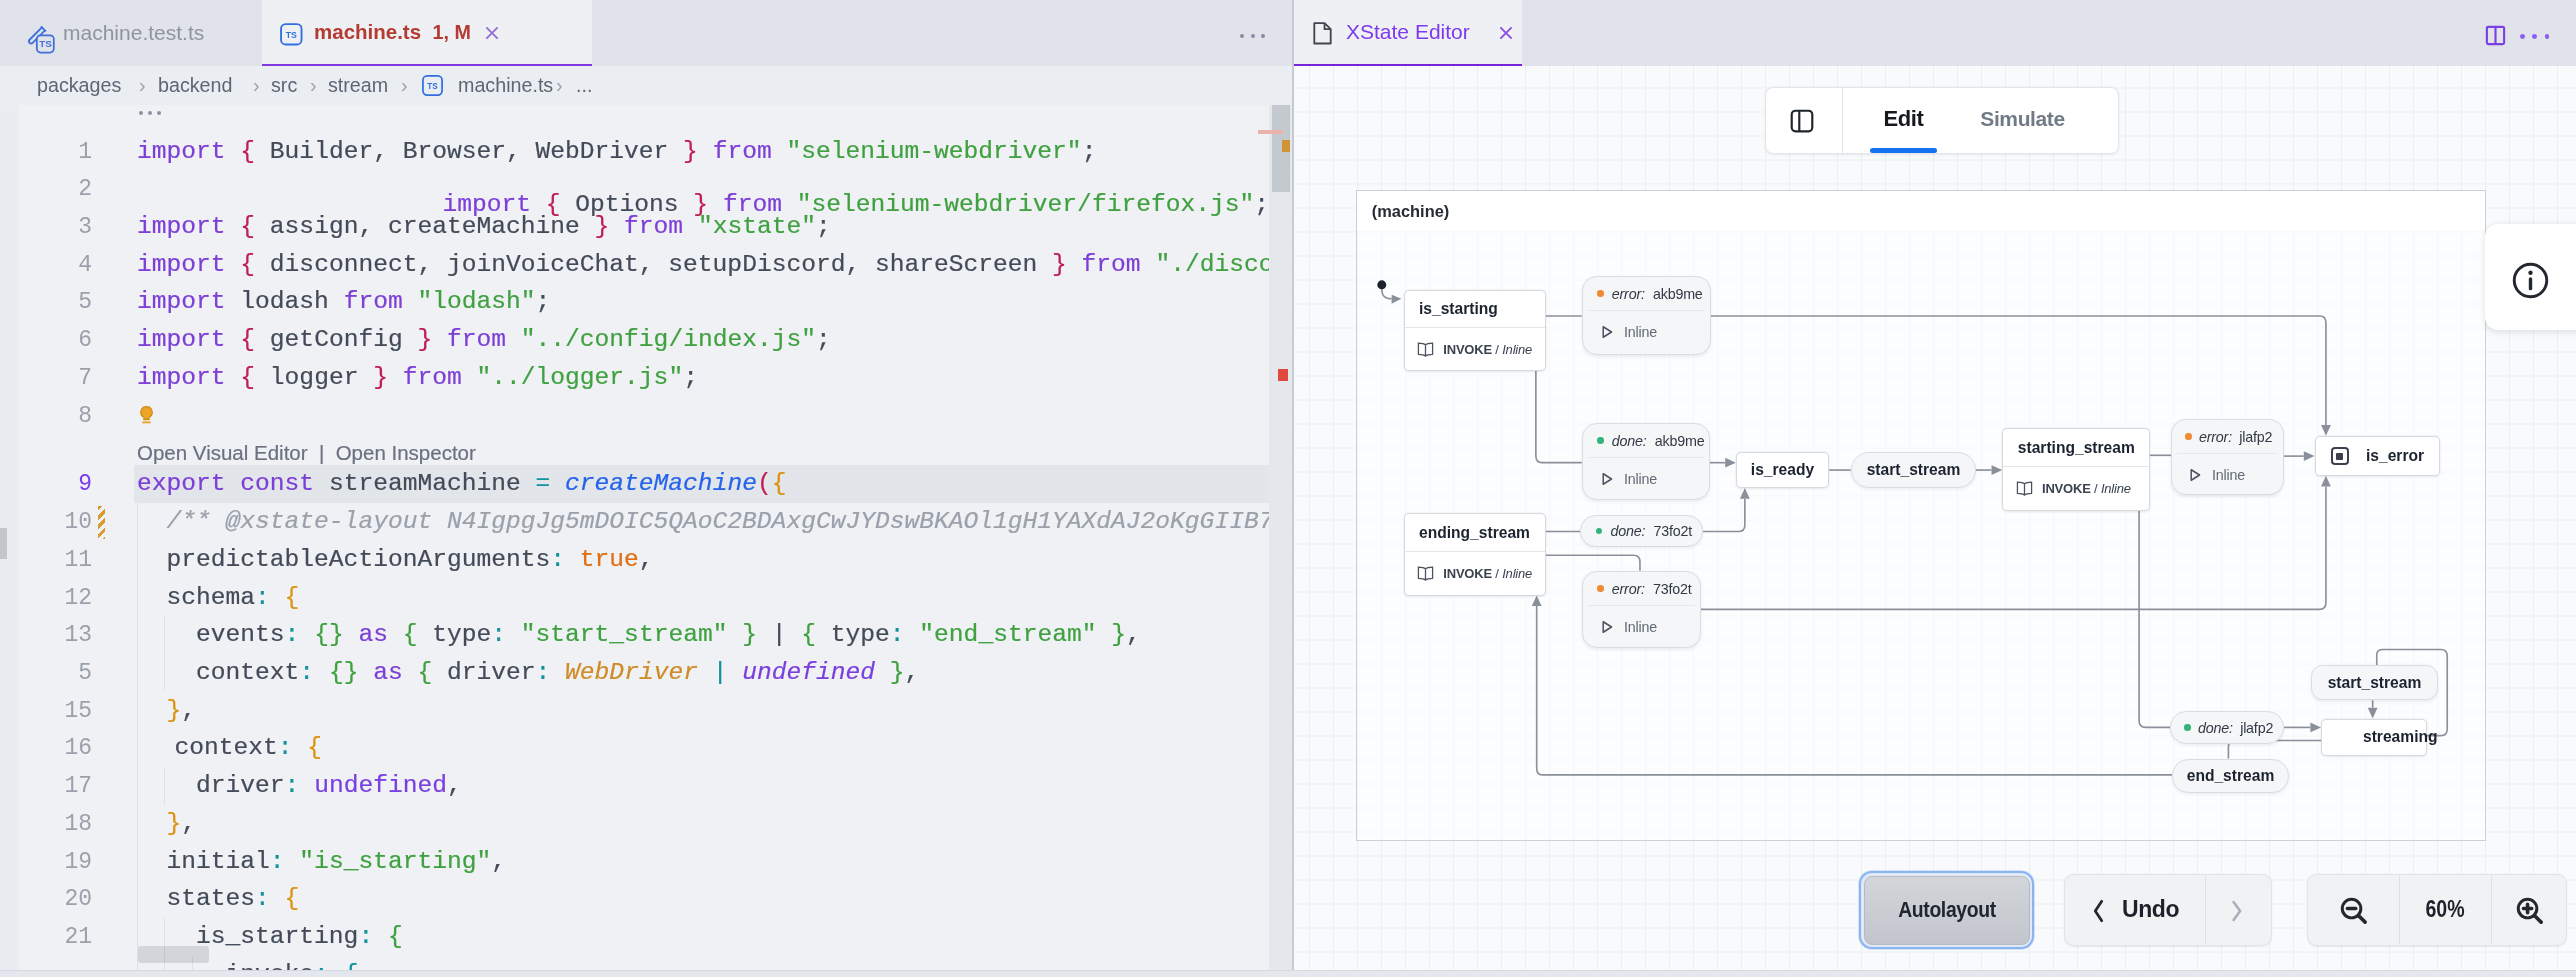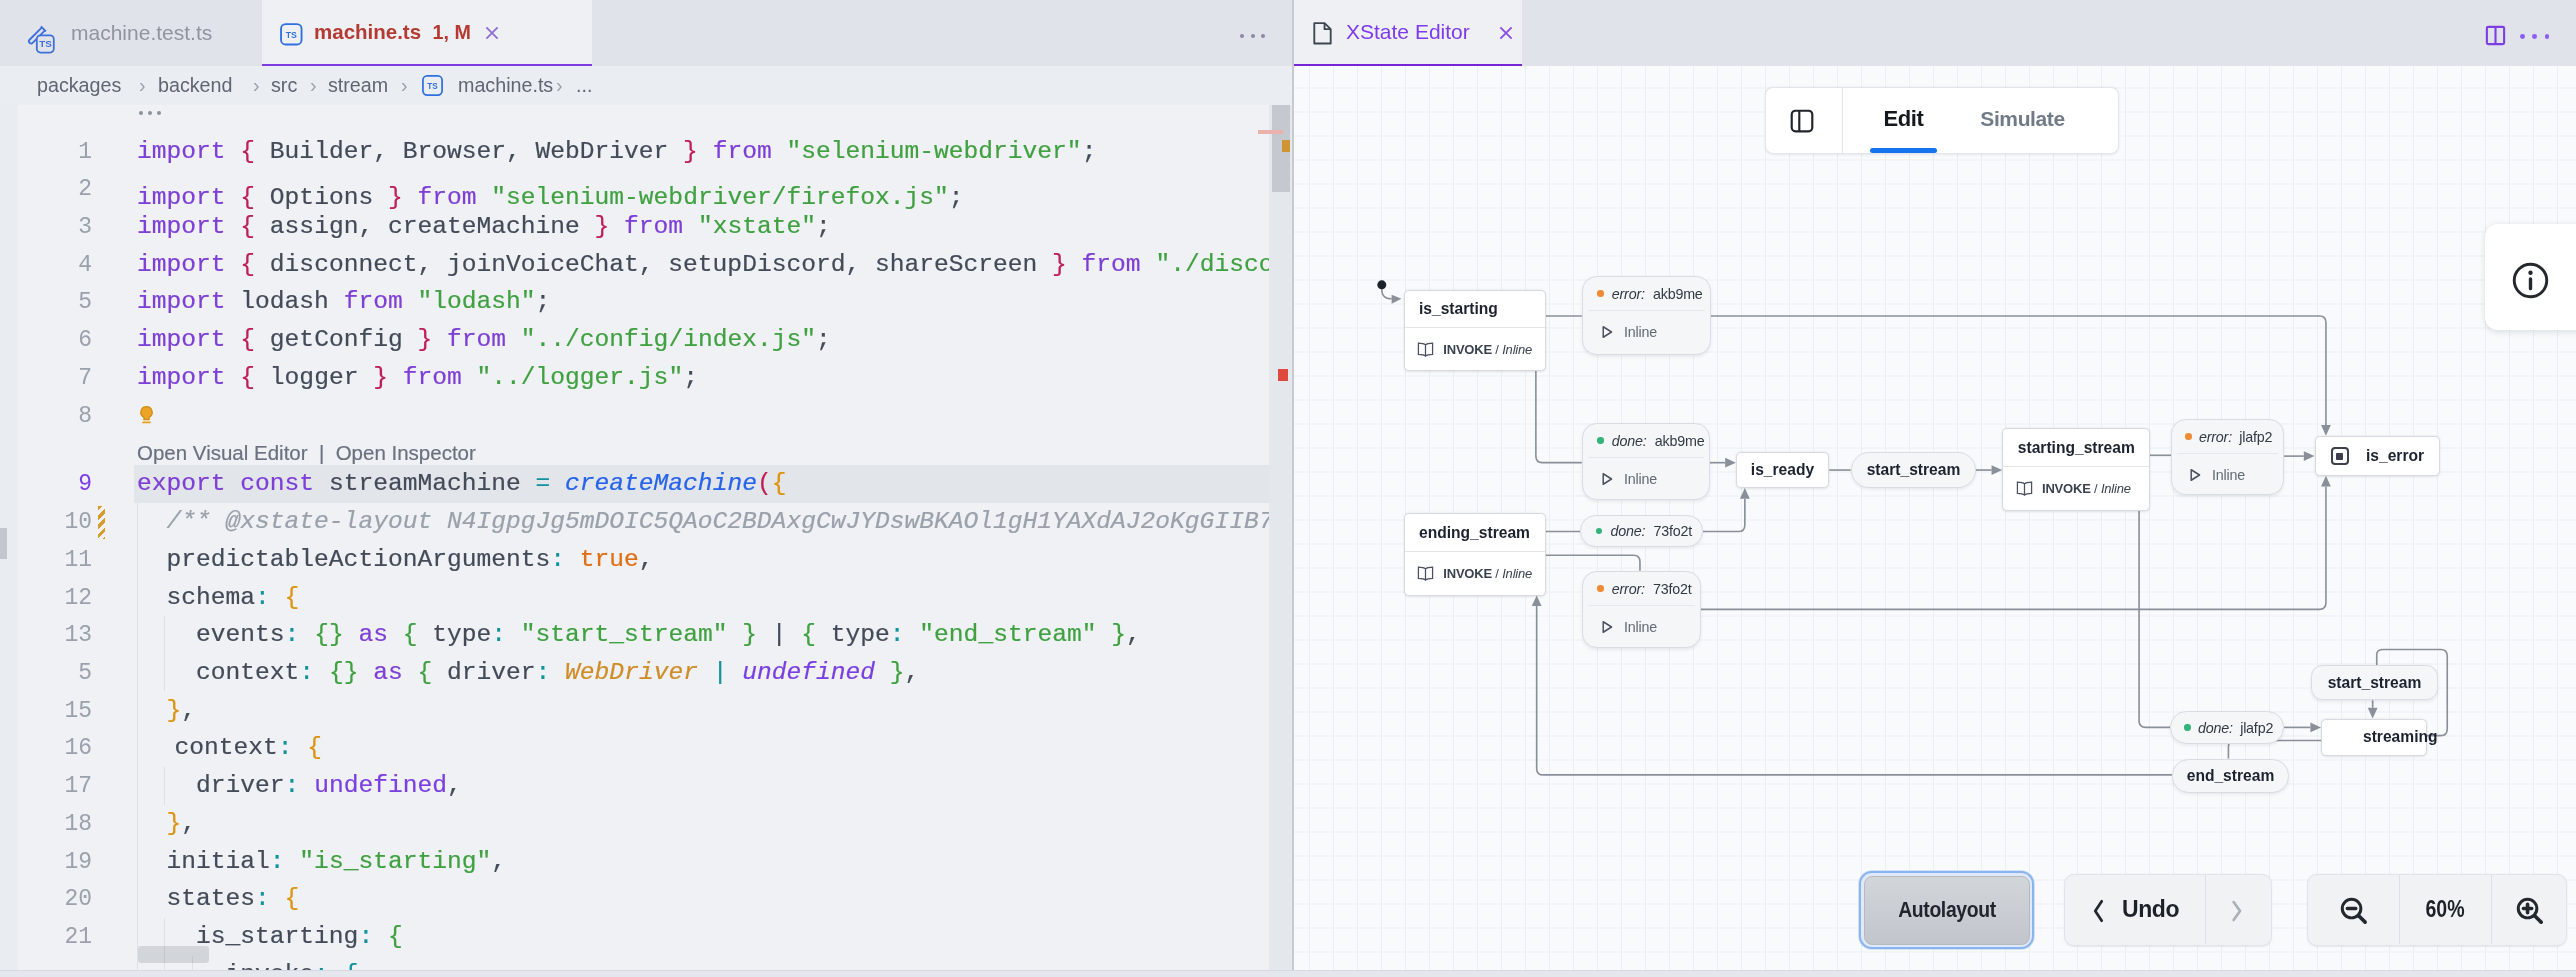--- a/index.html
+++ b/index.html
@@ -49,21 +49,21 @@
   <div id="ltabbar">
     <div class="tab-inactive">
       <svg style="position:absolute;left:26px;top:21px;" width="29.5" height="33" viewBox="0 0 24 26.7" fill="none" stroke="#3e6fdd" stroke-width="1.5">
         <g transform="rotate(45 8.5 12)">
           <path d="M5.6 4 H11.4"></path>
           <path d="M6.8 4 V18.2 A1.75 1.75 0 0 0 10.3 18.2 V4"></path>
         </g>
         <rect x="8.8" y="11.6" width="13.8" height="14" rx="3" fill="#e0e3ea" stroke="#3e6fdd" stroke-width="1.45"></rect>
         <text x="15.8" y="21.4" font-size="8" fill="#3e6fdd" text-anchor="middle" font-family="Liberation Sans" stroke="none" font-weight="bold">TS</text>
       </svg>
-      <span style="position:absolute;left:71px;top:0;line-height:66px;font-size:21px;color:#8f949e;">machine.test.ts</span>
+      <span style="position:absolute;left:63px;top:0;line-height:66px;font-size:21px;color:#8f949e;">machine.test.ts</span>
     </div>
     <div class="tab-active-l">
       <svg style="position:absolute;left:17px;top:22px;" width="24.6" height="24.6" viewBox="0 0 24 24" fill="none">
         <rect x="2" y="2" width="20" height="20" rx="4.5" stroke="#2f6fe0" stroke-width="1.8"></rect>
         <text x="12" y="16" font-size="8.5" fill="#2f6fe0" text-anchor="middle" font-family="Liberation Sans" font-weight="bold">TS</text>
       </svg>
       <span style="position:absolute;left:52px;top:0;line-height:64px;font-size:20.5px;color:#b43a32;font-weight:bold;">machine.ts&nbsp; <span style="font-size:19.7px;">1, M</span></span>
       <svg style="position:absolute;left:221px;top:24px;" width="18" height="18" viewBox="0 0 16 16" stroke="#8f6fd4" stroke-width="1.6">
           <path d="M3 3 L13 13 M13 3 L3 13"></path>
         </svg>
@@ -121,21 +121,21 @@
     <div class="guide" style="left:164px;top:813px;height:52px;"></div>
     <div class="guide" style="left:192px;top:851px;height:14.8px;"></div>
     <div style="position:absolute;left:98px;top:401px;width:6.6px;height:33px;background:repeating-linear-gradient(135deg,#d79b2e 0 3.3px,#eff1f5 3.3px 6.6px);"></div>
     <div style="position:absolute;left:0;top:423px;width:6.6px;height:31px;background:#c3c7cd;"></div>
     <div style="position:absolute;left:139px;top:5.7px;width:29.5px;height:4.9px;">
       <span style="position:absolute;left:0;width:4.1px;height:4.1px;border-radius:50%;background:#8d939e;"></span>
       <span style="position:absolute;left:9px;width:4.1px;height:4.1px;border-radius:50%;background:#8d939e;"></span>
       <span style="position:absolute;left:18px;width:4.1px;height:4.1px;border-radius:50%;background:#8d939e;"></span>
     </div>
     <div class="crow mono" style="top:27.5px;"><span class="kw">import</span> <span class="red">{</span> Builder, Browser, WebDriver <span class="red">}</span> <span class="kw">from</span> <span class="grn">"selenium-webdriver"</span>;</div>
-    <div class="crow mono" style="top:74px;"><span class="kw">import</span> <span class="red">{</span> Options <span class="red">}</span> <span class="kw">from</span> <span class="grn">"selenium-webdriver/firefox.js"</span>;</div>
+    <div class="crow mono" style="top:81px;text-align:right;"><span class="kw">import</span> <span class="red">{</span> Options <span class="red">}</span> <span class="kw">from</span> <span class="grn">"selenium-webdriver/firefox.js"</span>;</div>
     <div class="crow mono" style="top:103px;"><span class="kw">import</span> <span class="red">{</span> assign, createMachine <span class="red">}</span> <span class="kw">from</span> <span class="grn">"xstate"</span>;</div>
     <div class="crow mono" style="top:141px;"><span class="kw">import</span> <span class="red">{</span> disconnect, joinVoiceChat, setupDiscord, shareScreen <span class="red">}</span> <span class="kw">from</span> <span class="grn">"./discord.js"</span>;</div>
     <div class="crow mono" style="top:178px;"><span class="kw">import</span> lodash <span class="kw">from</span> <span class="grn">"lodash"</span>;</div>
     <div class="crow mono" style="top:216px;"><span class="kw">import</span> <span class="red">{</span> getConfig <span class="red">}</span> <span class="kw">from</span> <span class="grn">"../config/index.js"</span>;</div>
     <div class="crow mono" style="top:254px;"><span class="kw">import</span> <span class="red">{</span> logger <span class="red">}</span> <span class="kw">from</span> <span class="grn">"../logger.js"</span>;</div>
     <svg style="position:absolute;left:136px;top:299px;" width="21" height="21" viewBox="0 0 24 24" fill="none" stroke="#e8a11b" stroke-width="2">
       <path d="M8 21h8" stroke-linecap="round"></path>
         <path d="M9 17.5h6" stroke-linecap="round"></path>
       <path d="M12 3a6.5 6.5 0 0 0-3.6 11.9c.9.6 1.1 1.4 1.1 2.6h5c0-1.2.2-2 1.1-2.6A6.5 6.5 0 0 0 12 3z" fill="#eca427" stroke="#d08d12" stroke-width="1.4"></path>
     </svg>
@@ -179,20 +179,24 @@
       <rect x="3" y="3" width="18" height="18" rx="1.5"></rect>
         <path d="M12 3 v18"></path>
     </svg>
     <div style="position:absolute;left:1226px;top:34px;width:36px;height:6.6px;">
       <span style="position:absolute;left:0;width:4.9px;height:4.9px;border-radius:50%;background:#8b5cf6;"></span>
       <span style="position:absolute;left:12.3px;width:4.9px;height:4.9px;border-radius:50%;background:#8b5cf6;"></span>
       <span style="position:absolute;left:24.6px;width:4.9px;height:4.9px;border-radius:50%;background:#8b5cf6;"></span>
     </div>
   </div>
   <div id="canvas">
+    <div id="machine">
+      <div class="mhead"></div>
+      <div class="mtitle">(machine)</div>
+    </div>
     <svg class="edges" width="1282" height="904" viewBox="0 0 1564 1103">
       <g fill="none" stroke="#8a9099" stroke-width="2">
         <path d="M307 305 H351"></path>
         <path d="M508 305 H1251 Q1259 305 1259 313 V438"></path>
         <path d="M295 372 V476 Q295 484 303 484 H351"></path>
         <path d="M507 484 H526"></path>
         <path d="M499 568 H542 Q550 568 550 560 V528"></path>
         <path d="M653 493 H679"></path>
         <path d="M831 493 H851"></path>
         <path d="M1044 475 H1070"></path>

